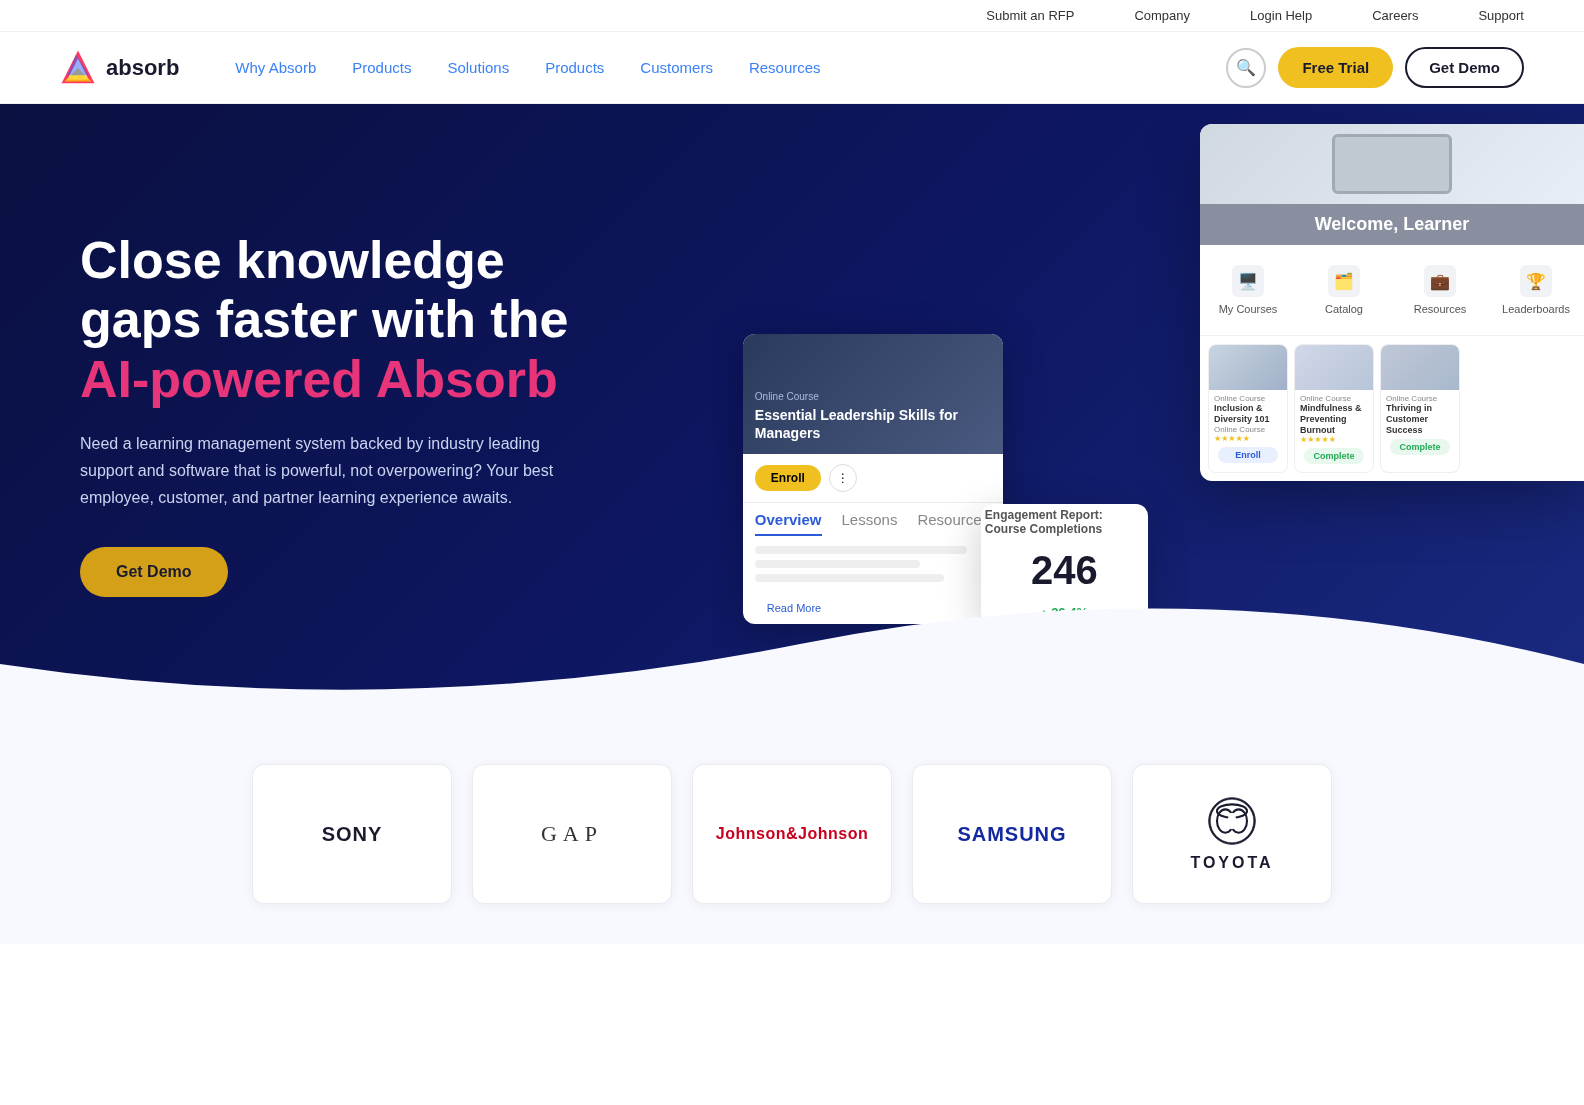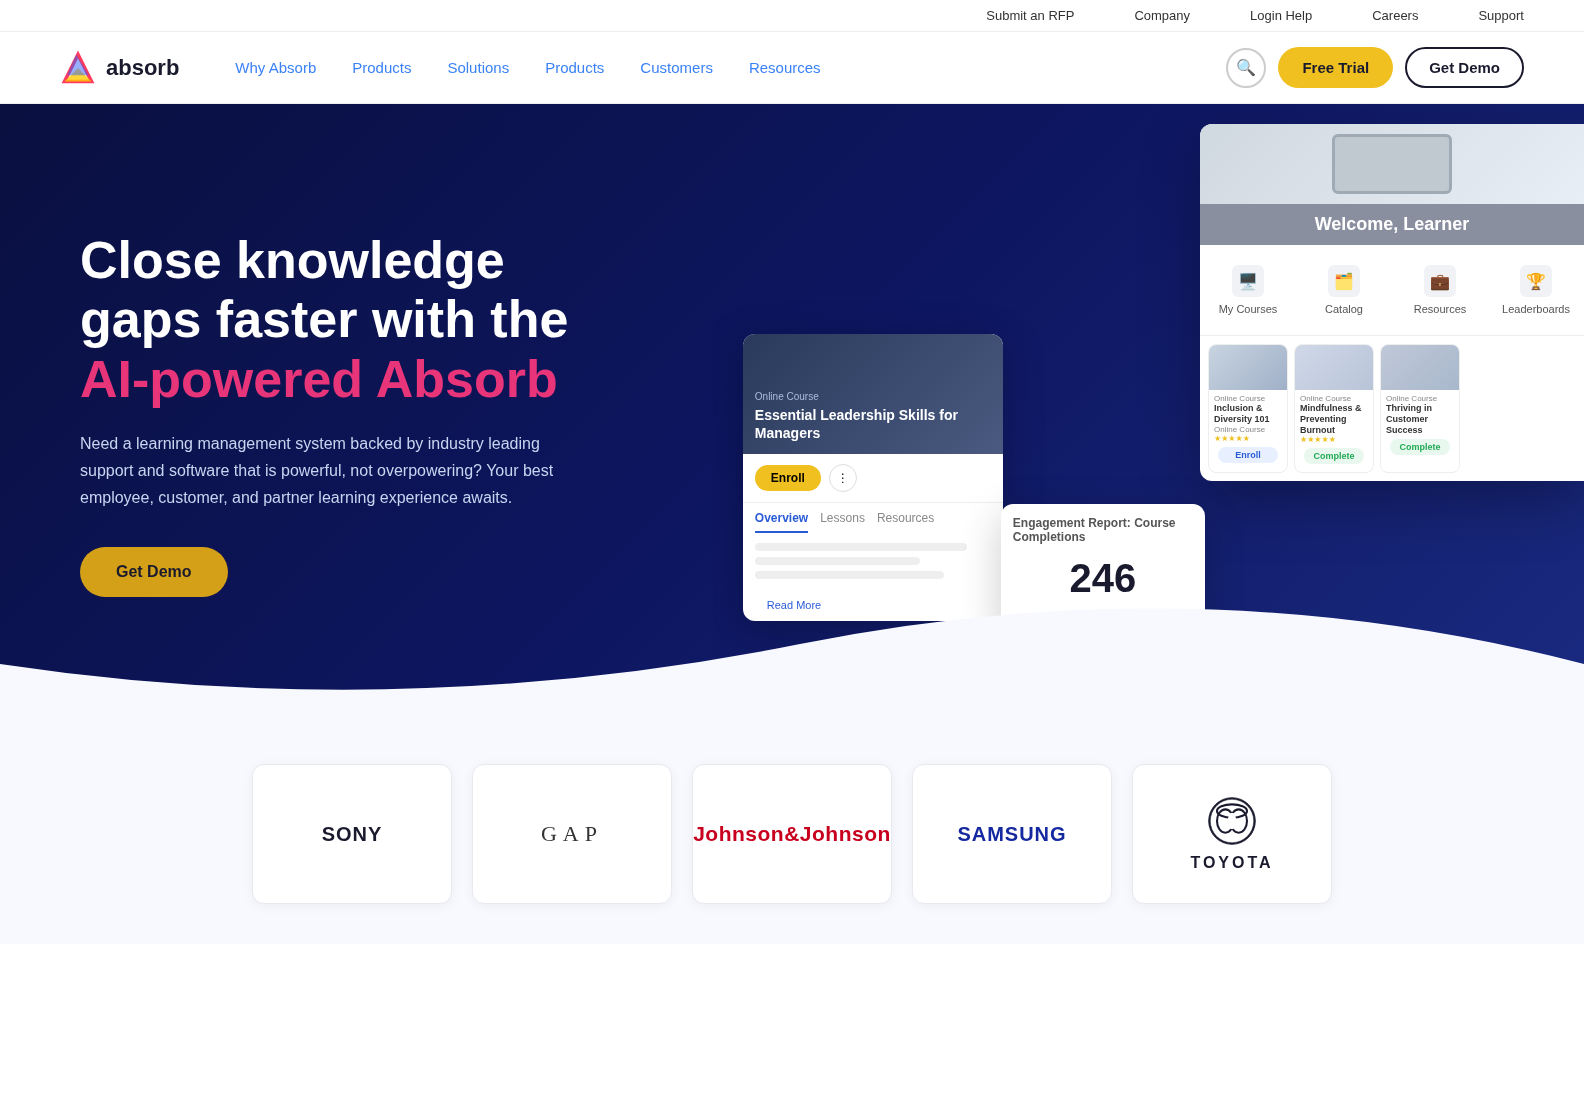--- a/index.html
+++ b/index.html
@@ -264,24 +264,24 @@
       border-radius: 50%;
       display: flex;
       align-items: center;
       justify-content: center;
       font-size: 12px;
       cursor: pointer;
       background: #fff;
     }
     .course-tabs {
       display: flex;
-      gap: 12px;
+      gap: 20px;
       padding: 8px 12px 0;
       border-top: 1px solid #eee;
-      font-size: 12px;
+      font-size: 15px;
       text-align: center;
     }
     .course-tab-active {
       color: #2a5bd7;
       border-bottom: 2px solid #2a5bd7;
       padding-bottom: 6px;
       font-weight: 600;
     }
     .course-tab-inactive {
       color: #888;
@@ -301,26 +301,26 @@
       font-size: 11px;
       padding: 4px 0 10px 24px;
       display: block;
       cursor: pointer;
     }
 
     
     .engagement-card {
       position: absolute;
       top: 400px;
-      left: 288px;
-      width: 204px;
+      left: 268px;
+      width: 167px;
       background: #fff;
       border-radius: 12px;
       box-shadow: 0 10px 40px rgba(0,0,0,0.2);
-      padding: 12px;
+      padding: 4px;
     }
     .engagement-title {
       font-size: 12px;
       color: #555;
       margin-bottom: 8px;
       font-weight: 600;
     }
     .engagement-number {
       font-size: 40px;
       font-weight: 800;
@@ -419,21 +419,21 @@
       text-align: center;
     }
     .customer-logo-gap {
       font-family: 'Georgia', serif;
       font-size: 22px;
       font-weight: 300;
       letter-spacing: 6px;
       color: #333;
     }
     .customer-logo-jj {
-      font-size: 21px;
+      font-size: 16px;
       color: #c8001e;
       font-weight: 700;
       letter-spacing: 0.5px;
     }
     .customer-logo-samsung {
       font-size: 20px;
       font-weight: 700;
       letter-spacing: 1px;
       color: #1428a0;
     }

